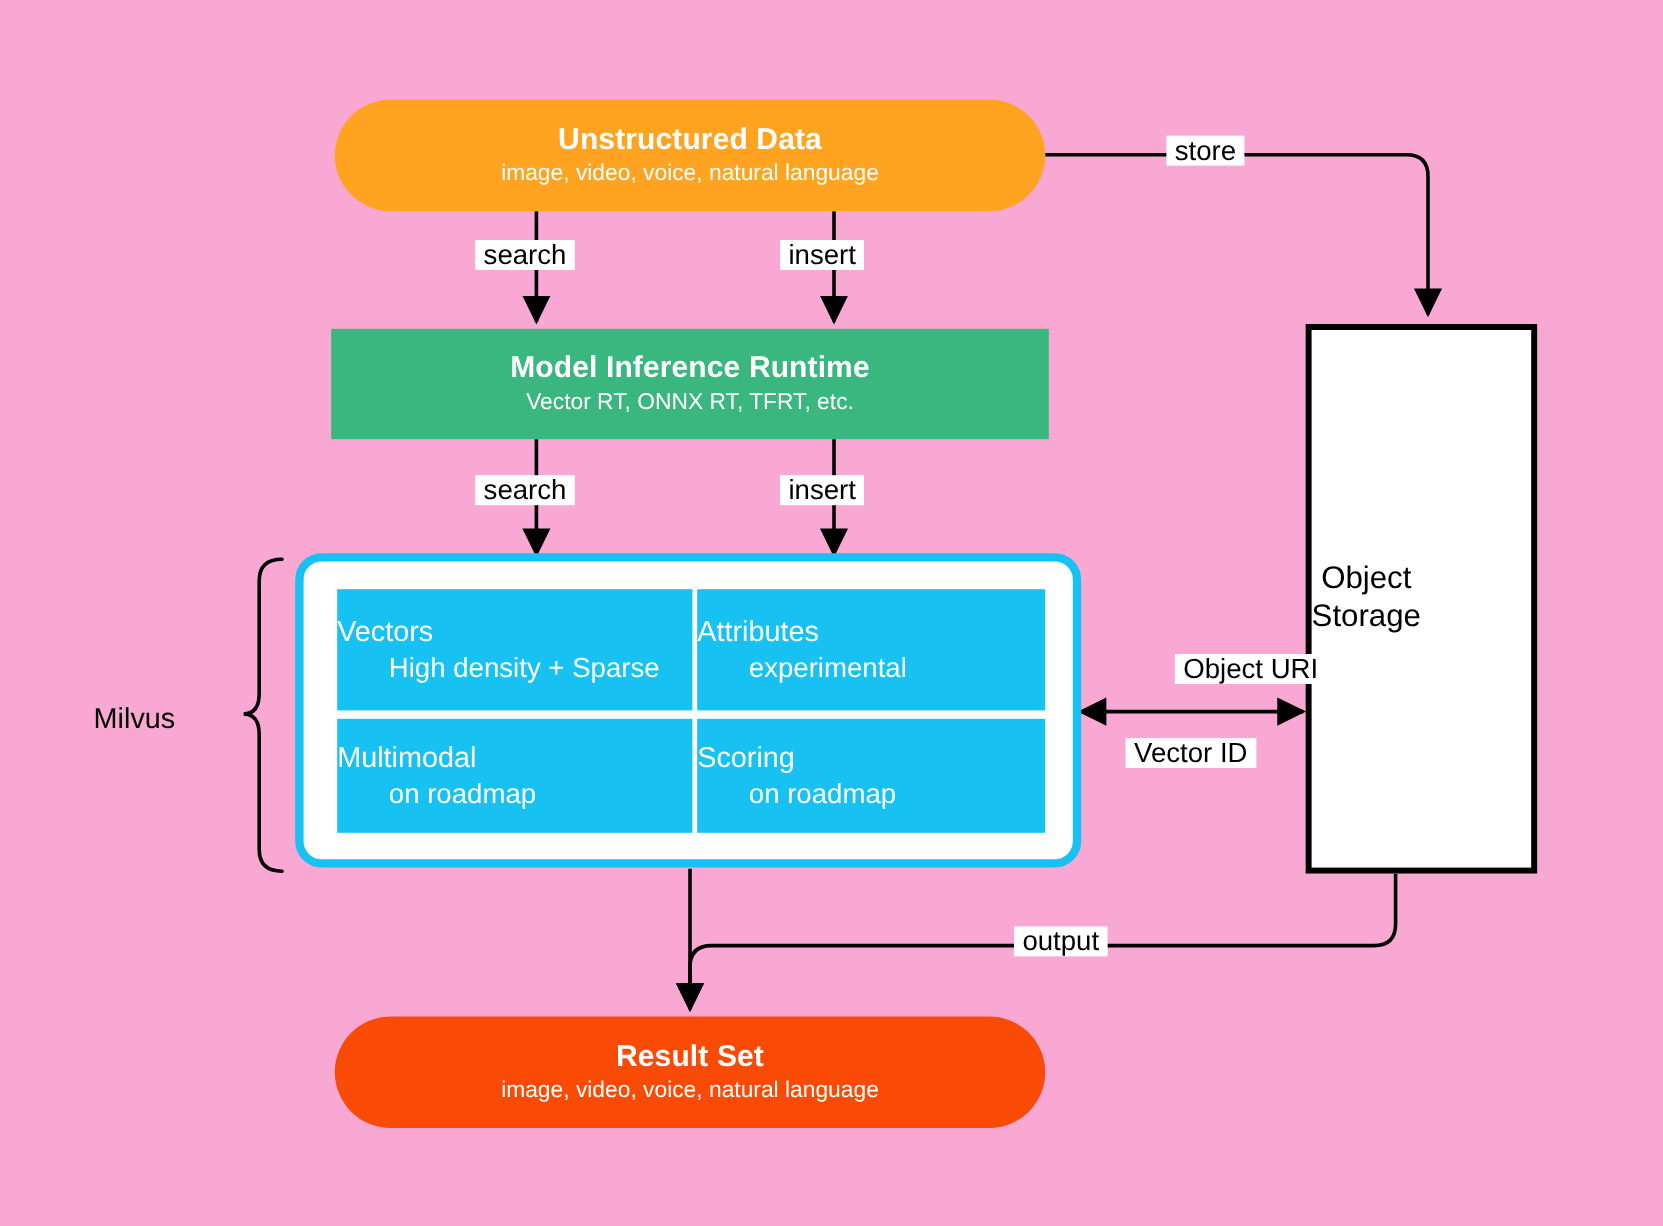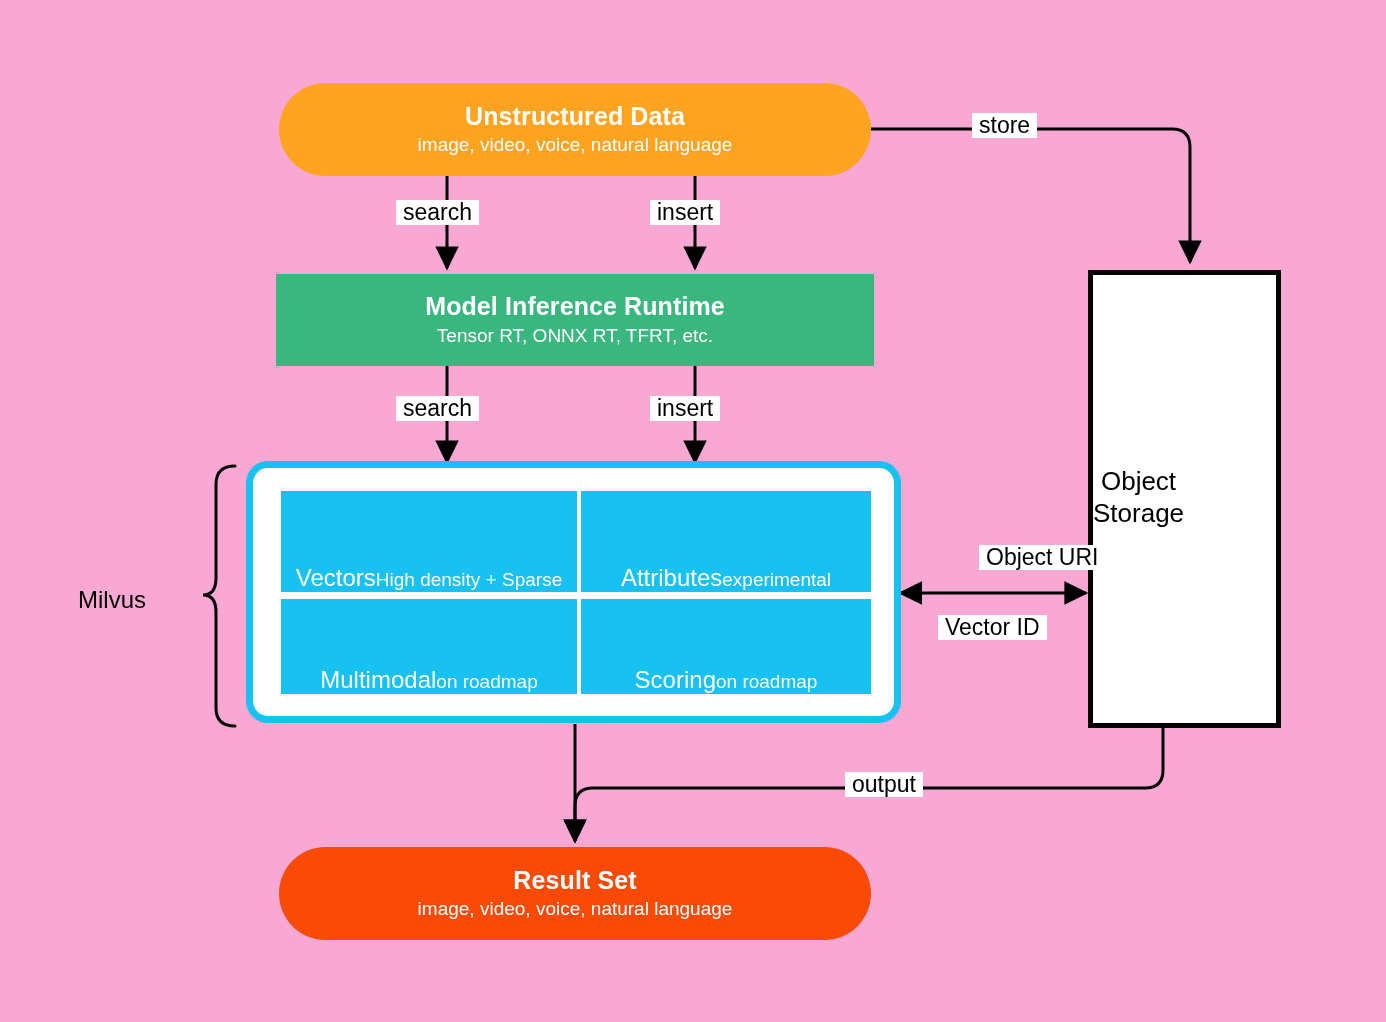--- a/index.html
+++ b/index.html
@@ -84,35 +84,37 @@
     border: 7px solid #17C1F2;
     border-radius: 22px;
     background: #ffffff;
   }
 
   .cell {
     position: absolute;
     box-sizing: border-box;
     background: #17C1F2;
     display: flex;
-    align-items: flex-end;
+    flex-direction: column;
+    align-items: flex-start;
     justify-content: center;
     text-align: center;
     color: #ffffff;
   }
   .cell .ttl {
     font-size: 24px;
     font-weight: normal;
     line-height: 1.15;
   }
   .cell .sub {
-    font-size: 19px;
+    font-size: 23px;
     font-weight: normal;
     line-height: 1.2;
     margin-top: 2px;
+    margin-left: 43px;
   }
   #cell-vectors   { left: 281px; top: 491px; width: 296px; height: 101px; }
   #cell-attributes{ left: 581px; top: 491px; width: 290px; height: 101px; }
   #cell-multimodal{ left: 281px; top: 599px; width: 296px; height: 95px; }
   #cell-scoring   { left: 581px; top: 599px; width: 290px; height: 95px; }
 
   
   #node-object-storage {
     position: absolute;
     left: 1088px;
@@ -196,21 +198,21 @@
     <path d="M235,466 Q216,466 216,484 L216,578 Q216,595 203,595 Q216,595 216,612 L216,708 Q216,726 235,726" stroke="#000000" stroke-width="3" fill="none" stroke-linecap="round"></path>
   </svg>
 
   <div class="node" id="node-unstructured" style="background:#FFA320;">
     <div class="ttl">Unstructured Data</div>
     <div class="sub">image, video, voice, natural language</div>
   </div>
 
   <div class="node" id="node-runtime" style="background:#3AB67F;text-align:center;">
     <div class="ttl">Model Inference Runtime</div>
-    <div class="sub">Tensor RT, ONNX RT, TFRT, etc.</div>
+    <div class="sub">Vector RT, ONNX RT, TFRT, etc.</div>
   </div>
 
   <div id="milvus-container"></div>
 
   <div class="cell" id="cell-vectors">
     <div class="ttl">Vectors</div>
     <div class="sub">High density + Sparse</div>
   </div>
 
   <div class="cell" id="cell-attributes">

